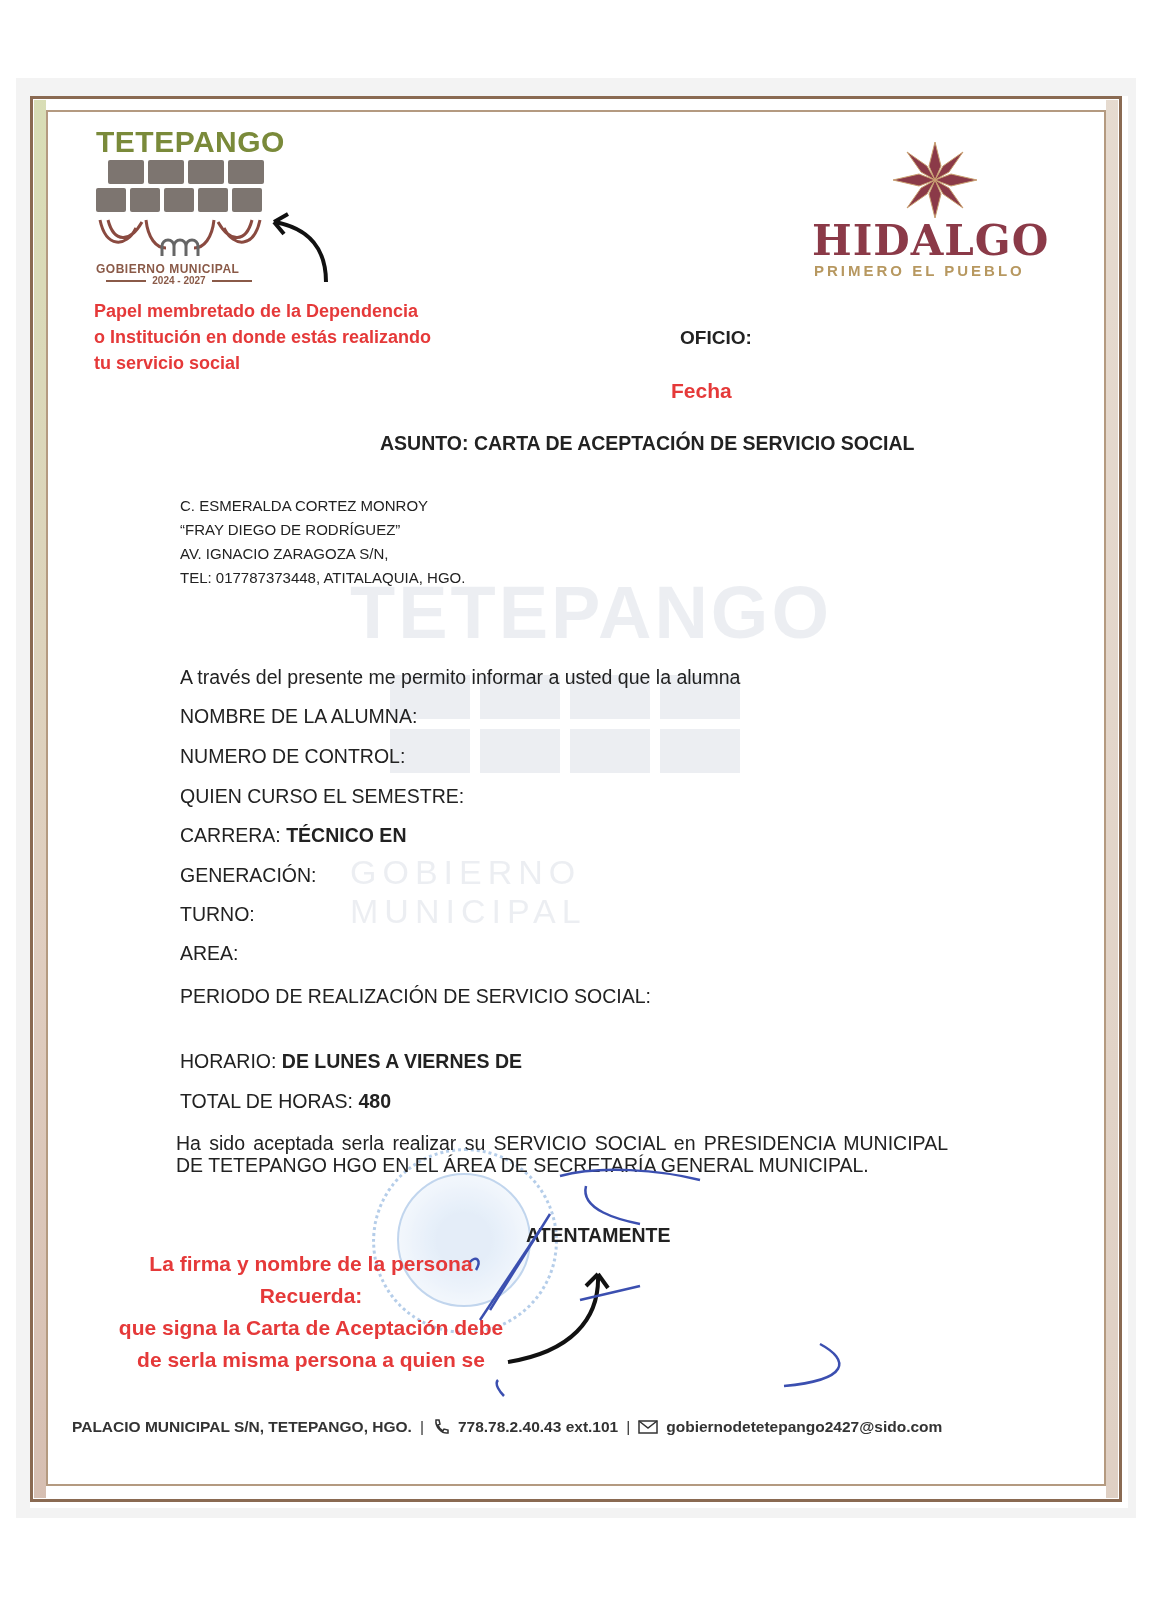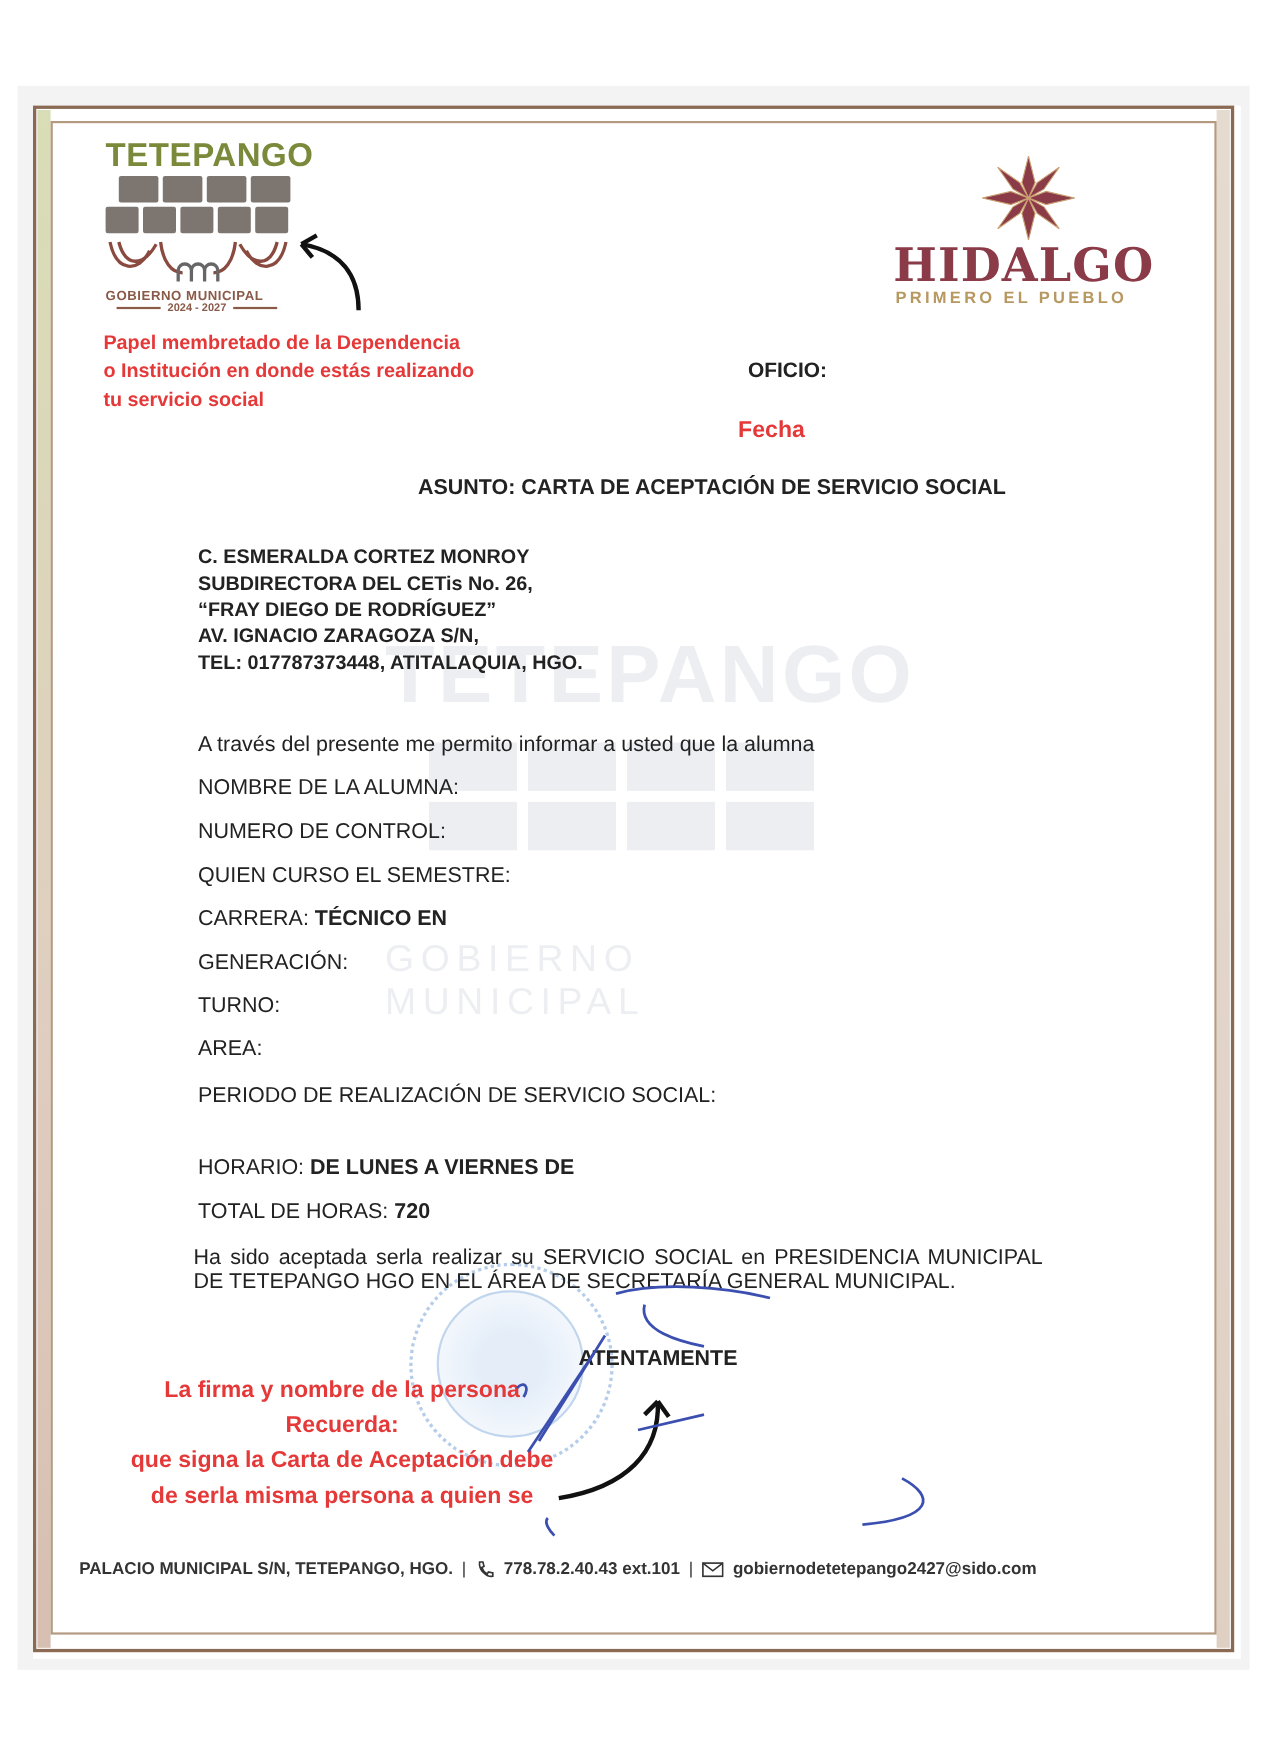--- a/index.html
+++ b/index.html
@@ -25,21 +25,21 @@
   .hid-star { left: 890px; top: 140px; width: 90px; height: 80px; }
   .hid-title { left: 812px; top: 216px; font-family: "DejaVu Serif", serif; font-weight: bold; font-size: 42px; color: #8b3a48; letter-spacing: 1px; }
   .hid-sub { left: 814px; top: 262px; font-weight: bold; font-size: 15px; color: #b79860; letter-spacing: 3px; }
 
   .red-note { color: #e53939; font-weight: bold; font-family: "Liberation Sans", sans-serif; }
   .note-top { left: 94px; top: 298px; font-size: 18px; line-height: 26px; }
   .note-fecha { left: 671px; top: 379px; font-size: 21px; }
   .oficio { left: 680px; top: 327px; font-weight: bold; font-size: 19px; color: #222; }
 
   .asunto { left: 380px; top: 432px; font-weight: bold; font-size: 19.5px; color: #222; }
-  .addressee { left: 180px; top: 494px; font-weight: bold; font-size: 18px; line-height: 24px; color: #222; }
+  .addressee { left: 180px; top: 494px; font-weight: normal; font-size: 15px; line-height: 24px; color: #222; }
 
   .body-line { left: 180px; font-size: 19.5px; color: #222; }
   .body-line b { font-weight: bold; }
   .para { left: 176px; top: 1132px; width: 772px; font-size: 19.5px; line-height: 22px; color: #222; text-align: justify; }
   .atentamente { left: 483px; top: 1224px; font-weight: bold; font-size: 19.5px; color: #222; margin-left: 43px; }
 
   .note-bottom { left: 86px; top: 1248px; width: 450px; text-align: center; font-size: 21px; line-height: 32px; }
 
   .footer { left: 72px; top: 1418px; font-size: 15.5px; font-weight: bold; color: #333; display: flex; align-items: center; gap: 8px; white-space: nowrap; }
   .footer .sep { color: #333; font-weight: normal; }
@@ -124,21 +124,20 @@
   <div>tu servicio social</div>
 </div>
 
 <div class="abs oficio">OFICIO:</div>
 <div class="abs red-note note-fecha">Fecha</div>
 
 <div class="abs asunto">ASUNTO: CARTA DE ACEPTACIÓN DE SERVICIO SOCIAL</div>
 
 <div class="abs addressee">
   <div>C. ESMERALDA CORTEZ MONROY</div>
-  <div>SUBDIRECTORA DEL CETis No. 26,</div>
   <div>“FRAY DIEGO DE RODRÍGUEZ”</div>
   <div>AV. IGNACIO ZARAGOZA S/N,</div>
   <div>TEL: 017787373448, ATITALAQUIA, HGO.</div>
 </div>
 
 <div class="abs body-line" style="top:666px">A través del presente me permito informar a usted que la alumna</div>
 <div class="abs body-line" style="top:705px">NOMBRE DE LA  ALUMNA:</div>
 <div class="abs body-line" style="top:745px">NUMERO DE CONTROL:</div>
 <div class="abs body-line" style="top:785px">QUIEN CURSO EL SEMESTRE:</div>
 <div class="abs body-line" style="top:824px">
@@ -148,21 +147,21 @@
 <div class="abs body-line" style="top:864px">GENERACIÓN:</div>
 <div class="abs body-line" style="top:903px">TURNO:</div>
 <div class="abs body-line" style="top:942px">AREA:</div>
 <div class="abs body-line" style="top:985px">PERIODO DE REALIZACIÓN DE SERVICIO SOCIAL:</div>
 <div class="abs body-line" style="top:1050px">
   <span>HORARIO:</span>
   <b>DE LUNES A VIERNES DE</b>
 </div>
 <div class="abs body-line" style="top:1090px">
   <span>TOTAL DE HORAS:</span>
-  <b>720</b>
+  <b>480</b>
 </div>
 
 <div class="abs seal">
     <div class="seal-inner"></div>
   </div>
 
 <div class="abs para">Ha sido aceptada serla realizar su SERVICIO SOCIAL en PRESIDENCIA MUNICIPAL DE TETEPANGO HGO EN EL ÁREA DE SECRETARÍA GENERAL MUNICIPAL.</div>
 <div class="abs atentamente">ATENTAMENTE</div>
 
 <div class="abs red-note note-bottom">

